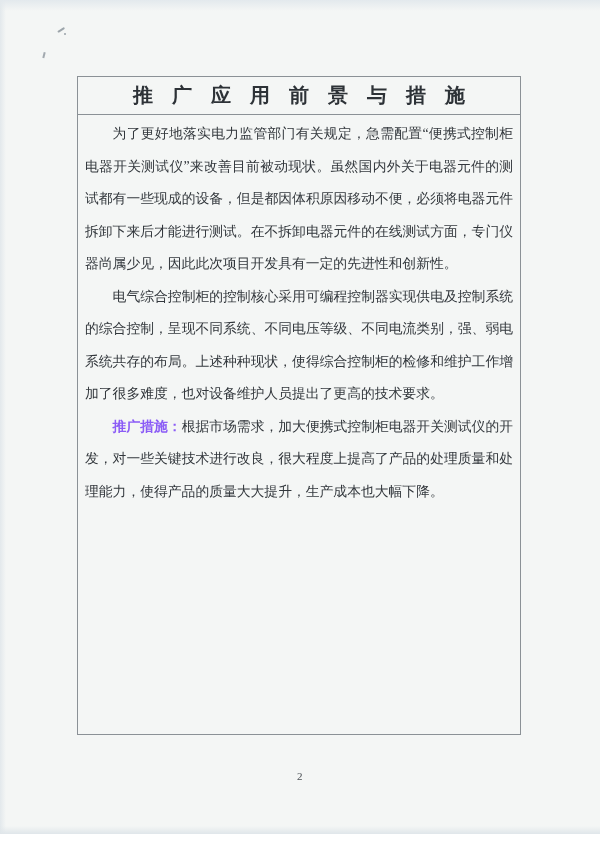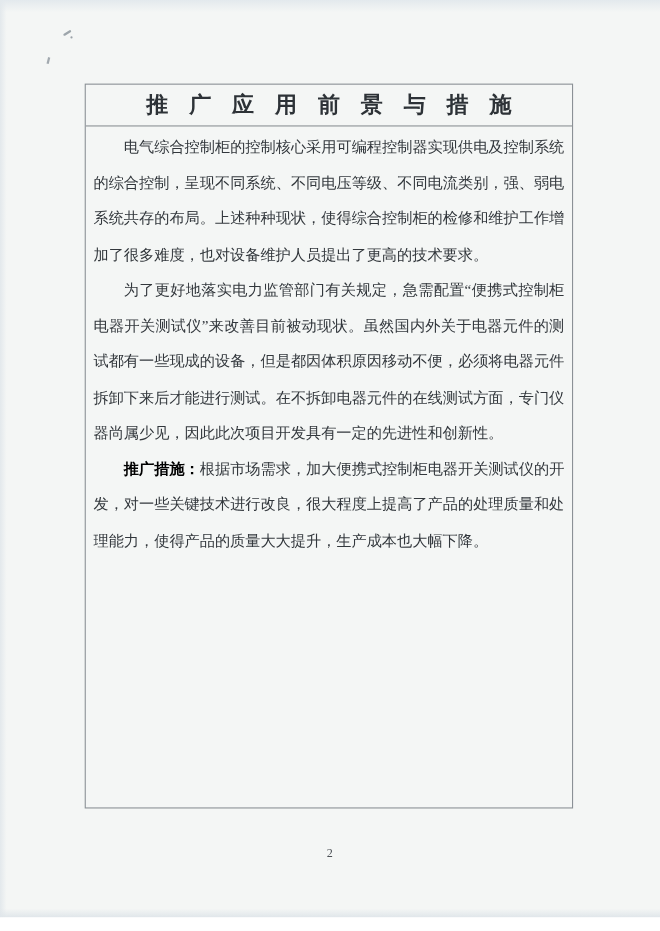--- a/index.html
+++ b/index.html
@@ -91,21 +91,21 @@
     line-height: 32.5px;
     color: #32373c;
     text-align: justify;
   }
   .box-content p {
     margin: 0;
     text-indent: 2em;
   }
   .box-content b {
     font-weight: bold;
-    color: #000000;
+    color: #8b5cf6;
   }
   .page-num {
     position: absolute;
     left: 0;
     top: 770px;
     width: 600px;
     text-align: center;
     font-size: 11px;
     color: #4a4f54;
     letter-spacing: 0.5px;
@@ -118,20 +118,20 @@
   <div class="paper"></div>
   <div class="below-paper"></div>
 
   <div class="speck-1"></div>
   <div class="speck-1b"></div>
   <div class="speck-2"></div>
 
   <div class="box">
     <div class="box-title">推 广 应 用 前 景 与 措 施</div>
     <div class="box-content">
+      <p>为了更好地落实电力监管部门有关规定，急需配置“便携式控制柜电器开关测试仪”来改善目前被动现状。虽然国内外关于电器元件的测试都有一些现成的设备，但是都因体积原因移动不便，必须将电器元件拆卸下来后才能进行测试。在不拆卸电器元件的在线测试方面，专门仪器尚属少见，因此此次项目开发具有一定的先进性和创新性。</p>
       <p>电气综合控制柜的控制核心采用可编程控制器实现供电及控制系统的综合控制，呈现不同系统、不同电压等级、不同电流类别，强、弱电系统共存的布局。上述种种现状，使得综合控制柜的检修和维护工作增加了很多难度，也对设备维护人员提出了更高的技术要求。</p>
-      <p>为了更好地落实电力监管部门有关规定，急需配置“便携式控制柜电器开关测试仪”来改善目前被动现状。虽然国内外关于电器元件的测试都有一些现成的设备，但是都因体积原因移动不便，必须将电器元件拆卸下来后才能进行测试。在不拆卸电器元件的在线测试方面，专门仪器尚属少见，因此此次项目开发具有一定的先进性和创新性。</p>
       <p><b>推广措施：</b><span>根据市场需求，加大便携式控制柜电器开关测试仪的开发，对一些关键技术进行改良，很大程度上提高了产品的处理质量和处理能力，使得产品的质量大大提升，生产成本也大幅下降。</span></p>
     </div>
   </div>
 
   <div class="page-num">2</div>
 </div>
 
 </body></html>

